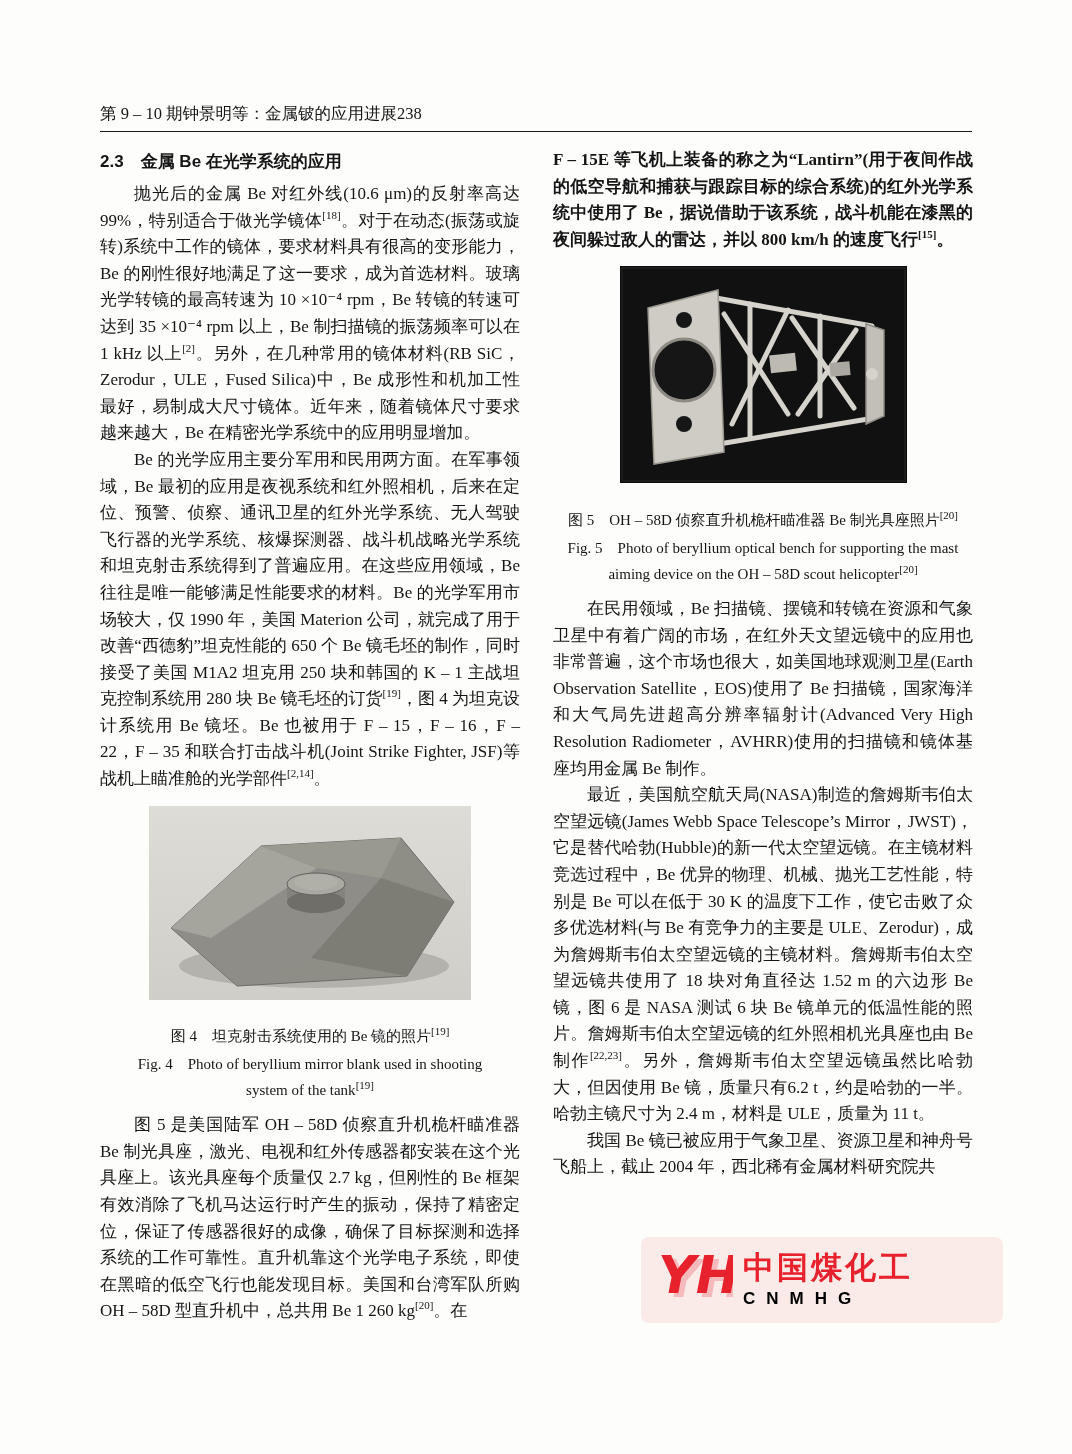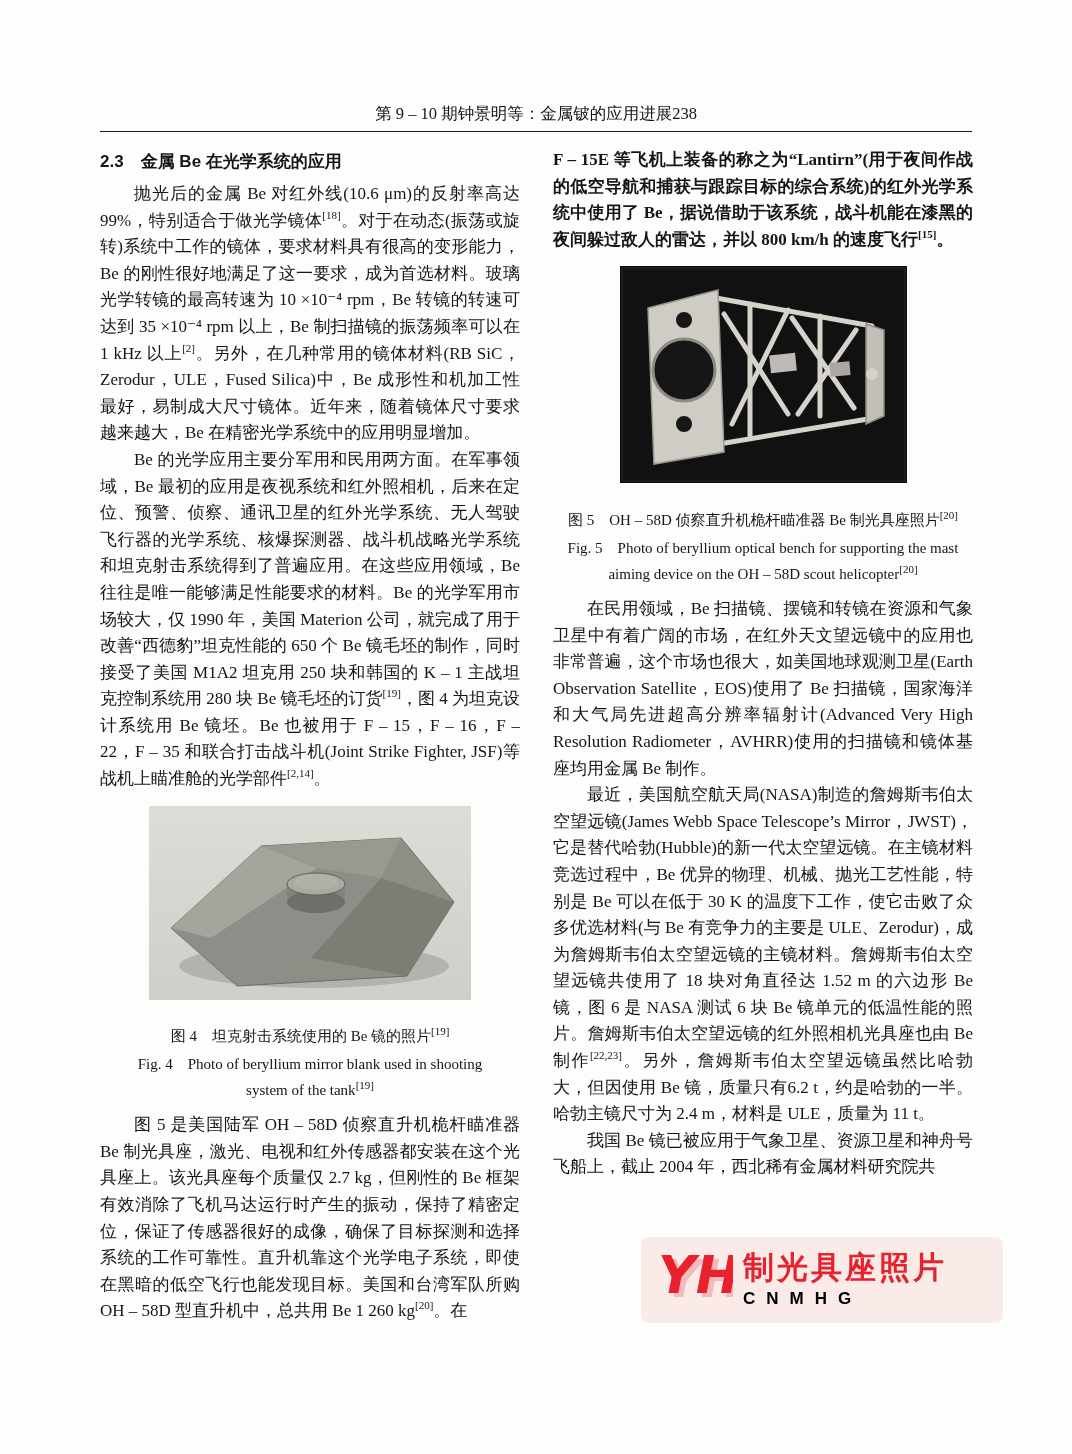--- a/index.html
+++ b/index.html
@@ -8,21 +8,21 @@
     width:1072px;height:1454px;
     margin:0 auto;
     background:#fdfdfc;
     font-family:"Liberation Serif","DejaVu Serif",serif;
     color:#151515;
     overflow:hidden;
   }
   
   .hdr{
     position:absolute;top:103px;left:100px;right:100px;
-    display:flex;justify-content:center;align-items:baseline;
+    display:flex;justify-content:flex-start;align-items:baseline;
     font-size:16.5px;
   }
   .hdr-rule{
     position:absolute;top:131px;left:100px;right:100px;
     border-top:1.6px solid #1a1a1a;
   }
   
   .columns{
     position:absolute;top:147px;left:100px;width:873px;
     display:flex;gap:33px;
@@ -171,18 +171,18 @@
   <div class="watermark">
     <span class="wm-logo">
       <svg width="78" height="62" viewBox="0 0 78 62" xmlns="http://www.w3.org/2000/svg">
         <g font-family="'DejaVu Sans',sans-serif" font-weight="bold" font-style="italic" font-size="52">
           <text x="8" y="50" fill="#f6b9bc">YH</text>
           <text x="3" y="46" fill="#e8222d">YH</text>
         </g>
       </svg>
     </span>
     <span class="wm-text">
-      <span class="wm-brand">制光具座照片</span>
+      <span class="wm-brand">中国煤化工</span>
       <span class="wm-letters">CNMHG</span>
     </span>
   </div>
 
 </div>
 
 </body></html>

